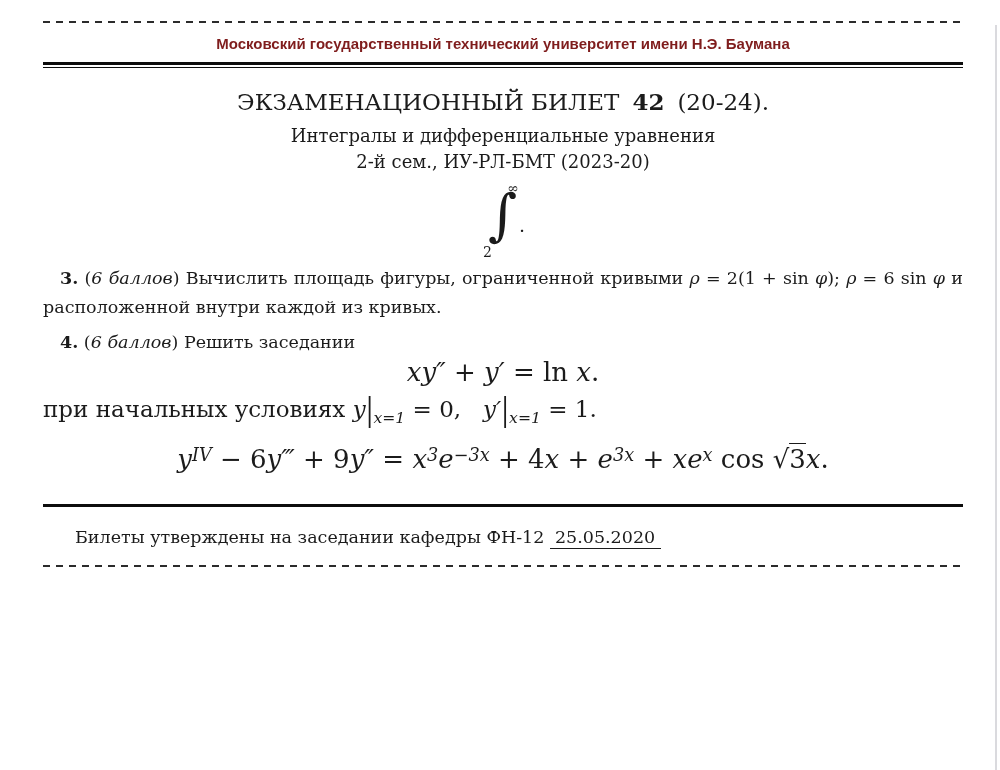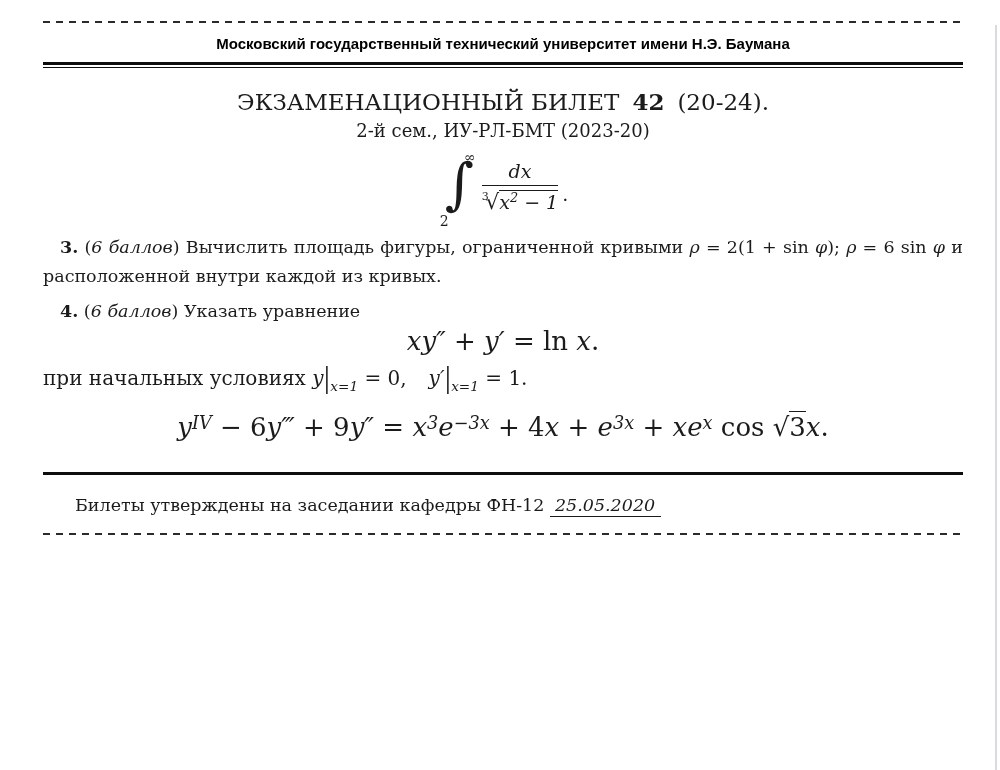--- a/index.html
+++ b/index.html
@@ -36,21 +36,21 @@
     background:#0d0d0d;
   }
   
   .univ{
     margin-top:11px;
     text-align:center;
     font-family:"Liberation Sans","DejaVu Sans",sans-serif;
     font-weight:bold;
     font-size:15px;
     line-height:20px;
-    color:#000000;
+    color:#7f1d1d;
   }
   
   .ticket-title{
     margin-top:19px;
     text-align:center;
     font-size:23px;
     line-height:30px;
     white-space:pre;
   }
   .ticket-title .num{font-weight:bold;margin:0 13px;}
@@ -73,21 +73,21 @@
   .problem i{font-style:italic;}
   
   .math-line{
     text-align:center;
     font-size:26px;
     line-height:30px;
     white-space:pre;
   }
   .ic-line{
     margin-top:6px;
-    font-size:20px;
+    font-size:23px;
     line-height:32px;
     white-space:pre;
   }
   .seg-i{font-style:italic;}
   .seg-r{font-style:normal;}
   .seg-sup{font-size:68%;vertical-align:7px;}
   .seg-sub{font-size:68%;vertical-align:-6px;font-style:italic;}
   .seg-bar{font-style:normal;display:inline-block;transform:scaleY(1.35);}
   .seg-gapl{margin-left:22px;}
   .seg-rad{font-style:normal;}
@@ -130,21 +130,20 @@
   .footer-line{
     margin-left:32px;
     font-size:17.5px;
     line-height:26px;
   }
   .f1{margin-top:17px;}
   .f2{margin-top:13px;}
   .date-ul{
     border-bottom:1.5px solid #1b1b1b;
     padding:0 6px 1px 5px;
-    font-style:italic;
   }
   .sig-blank{
     display:inline-block;
     width:120px;
     border-bottom:1.5px solid #1b1b1b;
     height:14px;
     margin:0 8px 0 6px;
   }
   .edge-right{position:absolute;top:4px;right:3px;width:2px;height:98%;background:#dadade;}
 </style>
@@ -154,40 +153,37 @@
 <div class="page">
 
   <div class="dash-line dash-top"></div>
 
   <div class="univ">Московский государственный технический университет имени Н.Э. Баумана</div>
 
   <div class="double-rule"></div>
 
   <div class="ticket-title"><span>ЭКЗАМЕНАЦИОННЫЙ БИЛЕТ</span><span class="num">42</span><span>(20-24).</span></div>
 
+  <div class="course">Интегралы и дифференциальные уравнения</div>
   <div class="term">2-й сем., ИУ-РЛ-БМТ (2023-20)</div>
 
 
 
   <div class="intg">
     <span class="int-col">
       <span class="int-sup">∞</span>
       <span class="int-glyph">∫</span>
       <span class="int-sub">2</span>
     </span>
-    <span class="frac">
-      <span class="frac-num">dx</span>
-      <span class="frac-den"><sup class="root-idx">3</sup><span class="root-sign">√</span><span class="radicand"><span>x</span><span class="seg-sup">2</span><span> − 1</span></span></span>
-    </span>
     <span class="int-dot">.</span>
   </div>
 
   <p class="problem p3"><b>3.</b> <span>(</span><i>6 баллов</i><span>)</span> <span><span class="seg-r">Вычислить площадь фигуры, ограниченной кривыми </span><span class="seg-i">ρ</span><span class="seg-r"> = 2(1 + sin </span><span class="seg-i">φ</span><span class="seg-r">); </span><span class="seg-i">ρ</span><span class="seg-r"> = 6 sin </span><span class="seg-i">φ</span><span class="seg-r"> и расположенной внутри каждой из кривых.</span></span></p>
 
-  <p class="problem p4"><b>4.</b> <span>(</span><i>6 баллов</i><span>)</span> <span><span class="seg-r">Указать уравнение</span></span></p>
+  <p class="problem p4"><b>4.</b> <span>(</span><i>6 баллов</i><span>)</span> <span><span class="seg-r">Решить заседании</span></span></p>
 
   <div class="math-line"><span class="seg-i">xy″ + y′ = </span><span class="seg-r">ln </span><span class="seg-i">x</span><span class="seg-r">.</span></div>
 
   <div class="ic-line"><span class="seg-r">при начальных условиях </span><span class="seg-i">y</span><span class="seg-bar">|</span><span class="seg-sub">x=1</span><span class="seg-r"> = 0,</span><span class="seg-i seg-gapl">y′</span><span class="seg-bar">|</span><span class="seg-sub">x=1</span><span class="seg-r"> = 1.</span></div>
 
 
   <div class="math-line" style="margin-top:6px;"><span class="seg-i">y</span><span class="seg-sup seg-i">IV</span><span class="seg-r"> − 6</span><span class="seg-i">y‴</span><span class="seg-r"> + 9</span><span class="seg-i">y″</span><span class="seg-r"> = </span><span class="seg-i">x</span><span class="seg-sup seg-i">3</span><span class="seg-i">e</span><span class="seg-sup seg-i">−3x</span><span class="seg-r"> + 4</span><span class="seg-i">x</span><span class="seg-r"> + </span><span class="seg-i">e</span><span class="seg-sup seg-i">3x</span><span class="seg-r"> + </span><span class="seg-i">xe</span><span class="seg-sup seg-i">x</span><span class="seg-r"> cos </span><span class="seg-rad">√</span><span class="seg-ovl">3</span><span class="seg-i">x</span><span class="seg-r">.</span></div>
 
   <div class="thick-rule"></div>
 

